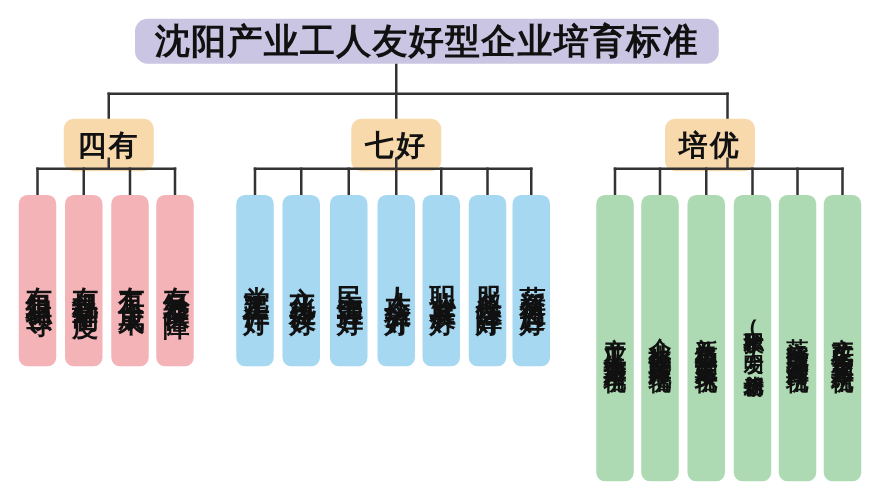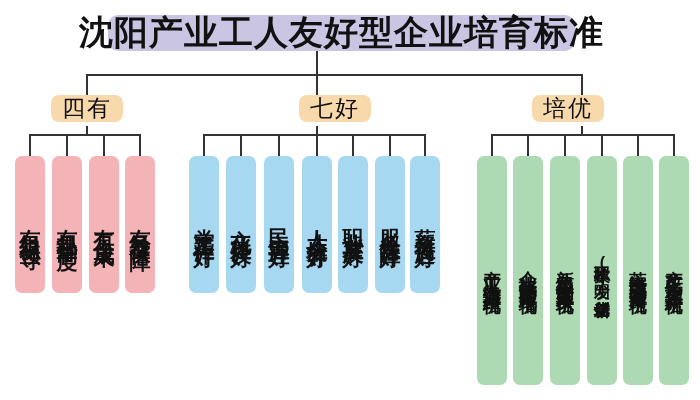--- a/index.html
+++ b/index.html
@@ -12,32 +12,32 @@
     font-family: "Liberation Sans", "DejaVu Sans", sans-serif;
     color: #111111;
   }
   .title-box {
     position: absolute;
     left: 108px; top: 15px;
     width: 467px; height: 36px;
     background: var(--title-bg);
     border-radius: 10px;
     display: flex; align-items: center; justify-content: center;
-    font-size: 34px; font-weight: bold;
+    font-size: 28px; font-weight: bold;
     letter-spacing: 1px;
     white-space: nowrap;
   }
   .hdr {
     position: absolute;
     top: 95px;
-    width: 72px; height: 27px;
+    width: 72px; height: 42px;
     background: var(--hdr-bg);
     border-radius: 8px;
     display: flex; align-items: center; justify-content: center;
-    font-size: 23px; font-weight: normal;
+    font-size: 23px; font-weight: bold;
     letter-spacing: 2px;
   }
   .leaf {
     position: absolute;
     width: 30px;
     border-radius: 7px;
     display: flex; align-items: center; justify-content: center;
     font-weight: bold;
   }
   .leaf span {
@@ -75,21 +75,21 @@
       </div>
       <div class="line" style="left: 103px; top: 134px; width: 2px; height: 24px;"></div>
       <div class="leaf pink short" style="left: 89px; top: 156px; height: 137px;">
         <span>有工作成果</span>
       </div>
       <div class="line" style="left: 139px; top: 134px; width: 2px; height: 24px;"></div>
       <div class="leaf pink short" style="left: 125px; top: 156px; height: 137px;">
         <span>有经费保障</span>
       </div>
       <div class="line" style="left: 316px; top: 74px; width: 2px; height: 23px;"></div>
-      <div class="hdr" style="left: 281px; margin-left: 18px;">七好</div>
+      <div class="hdr" style="left: 281px;">七好</div>
       <div class="line" style="left: 316px; top: 126px; width: 2px; height: 10px;"></div>
       <div class="line" style="left: 203px; top: 134px; width: 223px; height: 2px;"></div>
       <div class="line" style="left: 203px; top: 134px; width: 2px; height: 24px;"></div>
       <div class="leaf blue short" style="left: 189px; top: 156px; height: 137px;">
         <span>党建工作好</span>
       </div>
       <div class="line" style="left: 240px; top: 134px; width: 2px; height: 24px;"></div>
       <div class="leaf blue short" style="left: 226px; top: 156px; height: 137px;">
         <span>文化建设好</span>
       </div>

